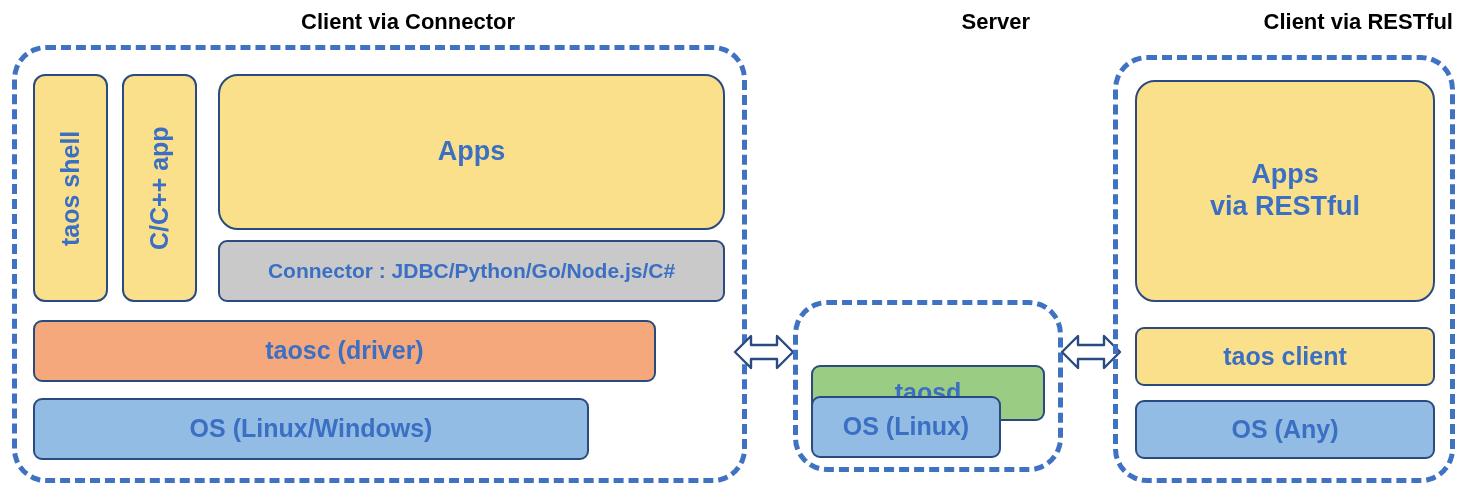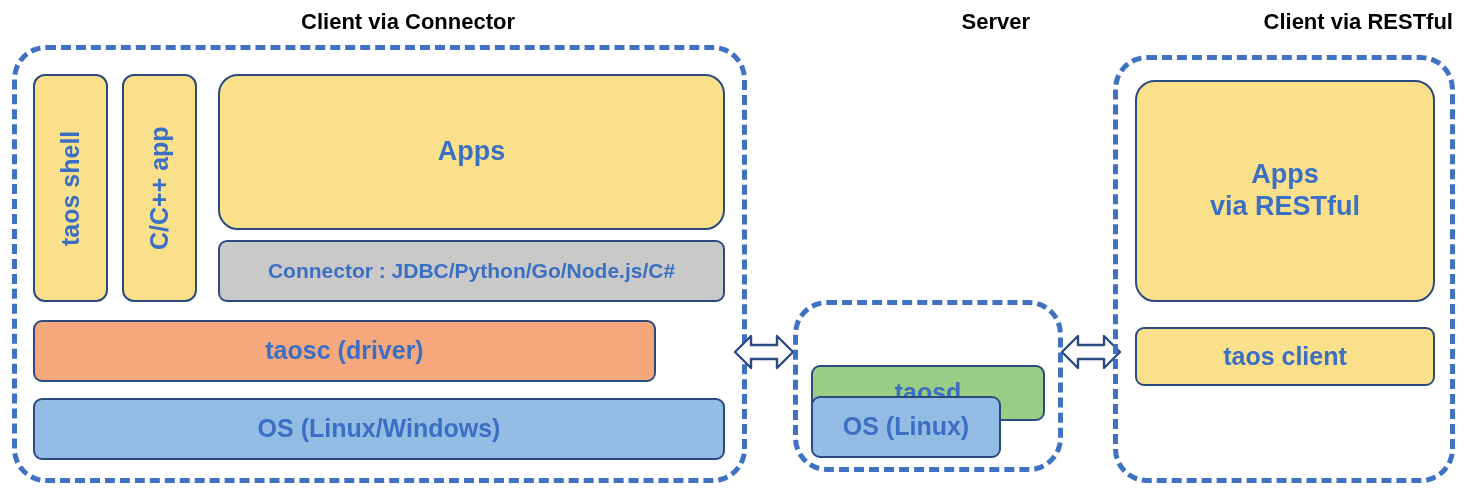--- a/index.html
+++ b/index.html
@@ -93,21 +93,21 @@
   <div class="node yellow vertical" style="left:33px; top:74px; width:75px; height:228px; font-size:25px;">taos shell</div>
 
   <div class="node yellow vertical" style="left:122px; top:74px; width:75px; height:228px; font-size:25px;">C/C++ app</div>
 
   <div class="node yellow" style="left:218px; top:74px; width:507px; height:156px; font-size:27px; border-radius:20px;">Apps</div>
 
   <div class="node gray" style="left:218px; top:240px; width:507px; height:62px; font-size:21px;">Connector : JDBC/Python/Go/Node.js/C#</div>
 
   <div class="node orange" style="left:33px; top:320px; width:623px; height:62px; font-size:25px;">taosc (driver)</div>
 
-  <div class="node blue" style="left:33px; top:398px; width:692px; height:62px; font-size:25px;">OS (Linux/Windows)</div>
+  <div class="node blue" style="left:33px; top:398px; width:556px; height:62px; font-size:25px;">OS (Linux/Windows)</div>
 
   <div class="arrow-wrap" style="left:733px; top:329px;">
     <svg width="62" height="46" viewBox="0 0 62 46">
       <polygon points="2,23 18,7 18,16 44,16 44,7 60,23 44,39 44,30 18,30 18,39" fill="#FFFFFF" stroke="#2B4B80" stroke-width="2.4" stroke-linejoin="round"></polygon>
     </svg>
   </div>
 
   <div class="dashed-group" style="left:793px; top:300px; width:270px; height:172px;"></div>
 
   <div class="node green" style="left:811px; top:328px; width:234px; height:56px; font-size:25px;margin-top:37px;">taosd</div>
@@ -120,14 +120,15 @@
     </svg>
   </div>
 
   <div class="dashed-group" style="left:1113px; top:55px; width:342px; height:428px;"></div>
 
   <div class="node yellow pre-line" style="left:1135px; top:80px; width:300px; height:222px; font-size:27px; border-radius:20px;">Apps
 via RESTful</div>
 
   <div class="node yellow" style="left:1135px; top:327px; width:300px; height:59px; font-size:25px;">taos client</div>
 
+  <div class="node blue" style="left:1135px; top:400px; width:300px; height:59px; font-size:25px;">OS (Any)</div>
 
 </div>
 
 </body></html>

